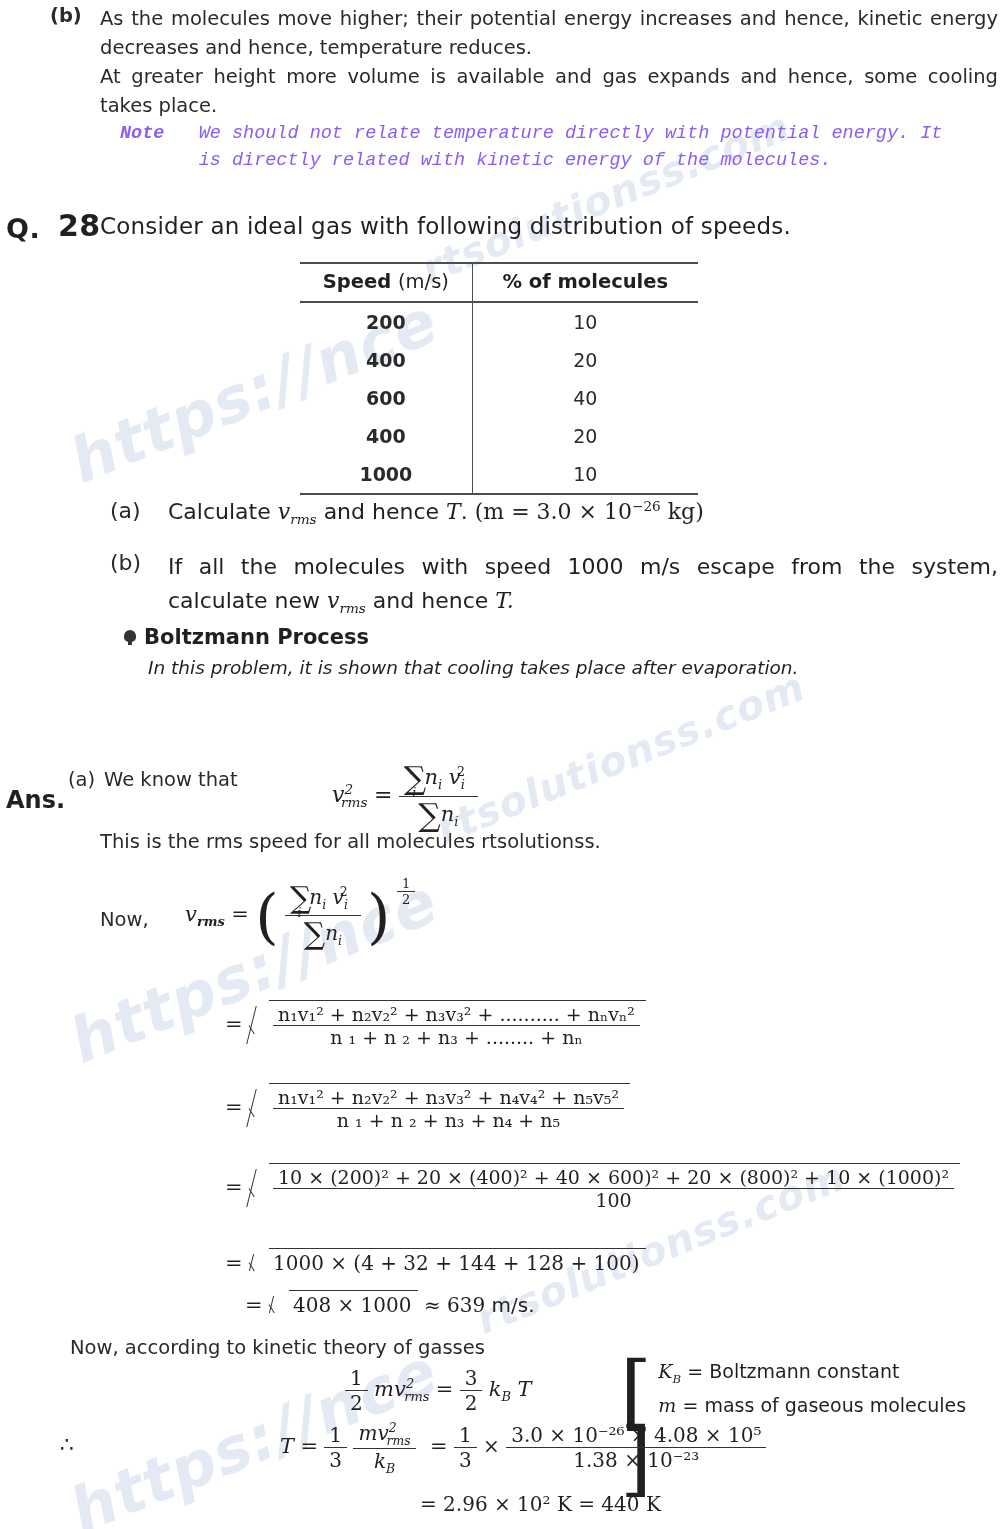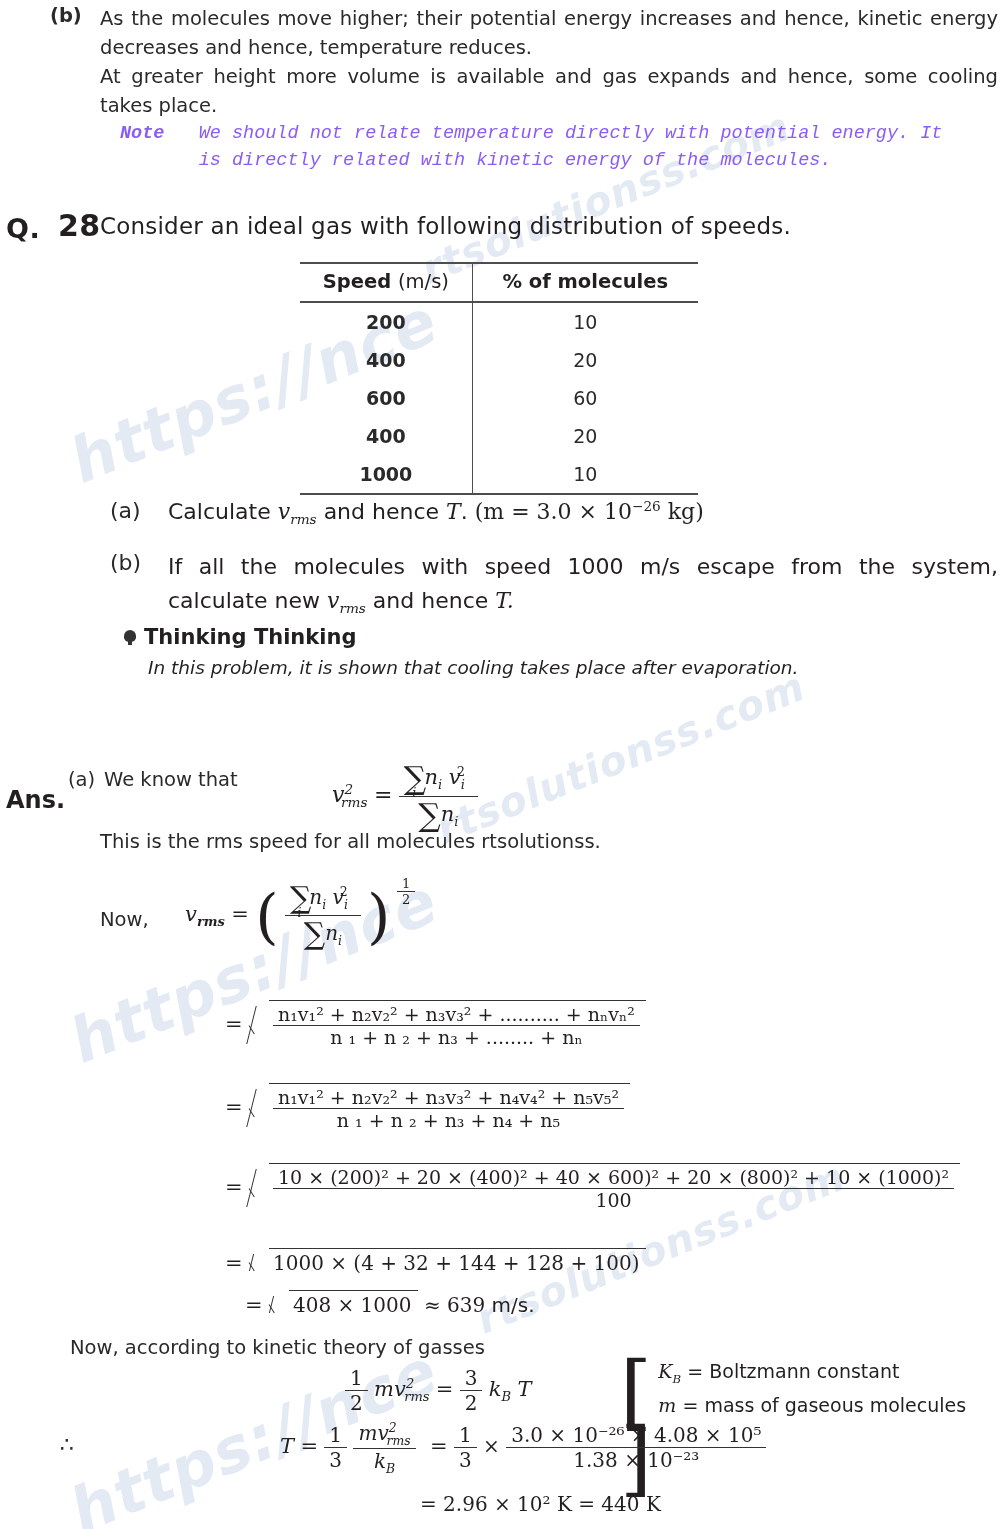--- a/index.html
+++ b/index.html
@@ -184,21 +184,21 @@
         <tr>
           <td>200</td>
           <td>10</td>
         </tr>
         <tr>
           <td>400</td>
           <td>20</td>
         </tr>
         <tr>
           <td>600</td>
-          <td>60</td>
+          <td>40</td>
         </tr>
         <tr>
           <td>400</td>
           <td>20</td>
         </tr>
         <tr>
           <td>1000</td>
           <td>10</td>
         </tr>
       </tbody>
@@ -215,21 +215,21 @@
 
     <div class="lbl" style="left:110px;top:550px;font-size:22px;">(b)</div>
     <div style="position:absolute;left:168px;top:550px;font-size:22px;width:830px;text-align:justify;line-height:34px;">
       <span>If all the molecules with speed 1000 m/s escape from the system, calculate new</span>
       <span class="it"><span>v</span><sub>rms</sub></span>
       <span>and hence</span>
       <span class="it">T.</span>
     </div>
 
     <div class="bulb" style="left:124px;top:630px;"></div>
-    <div class="thinking" style="left:144px;top:625px;">Thinking Thinking</div>
+    <div class="thinking" style="left:144px;top:625px;">Boltzmann Process</div>
     <div class="thinkbody" style="left:148px;top:657px;width:800px;">In this problem, it is shown that cooling takes place after evaporation.</div>
 
     <div class="ans" style="left:6px;top:786px;">Ans.</div>
     <div class="lbl" style="left:68px;top:768px;">(a)</div>
     <div class="lbl" style="left:104px;top:768px;">We know that</div>
 
     <div class="eqrow" style="left:332px;top:760px;">
       <span class="it" style="font-size:22px;"><span>v</span><sup>2</sup><sub style="margin-left:-12px;">rms</sub></span>
       <span class="eqs" style="font-size:22px;">=</span>
       <span class="frac" style="font-size:21px;">

